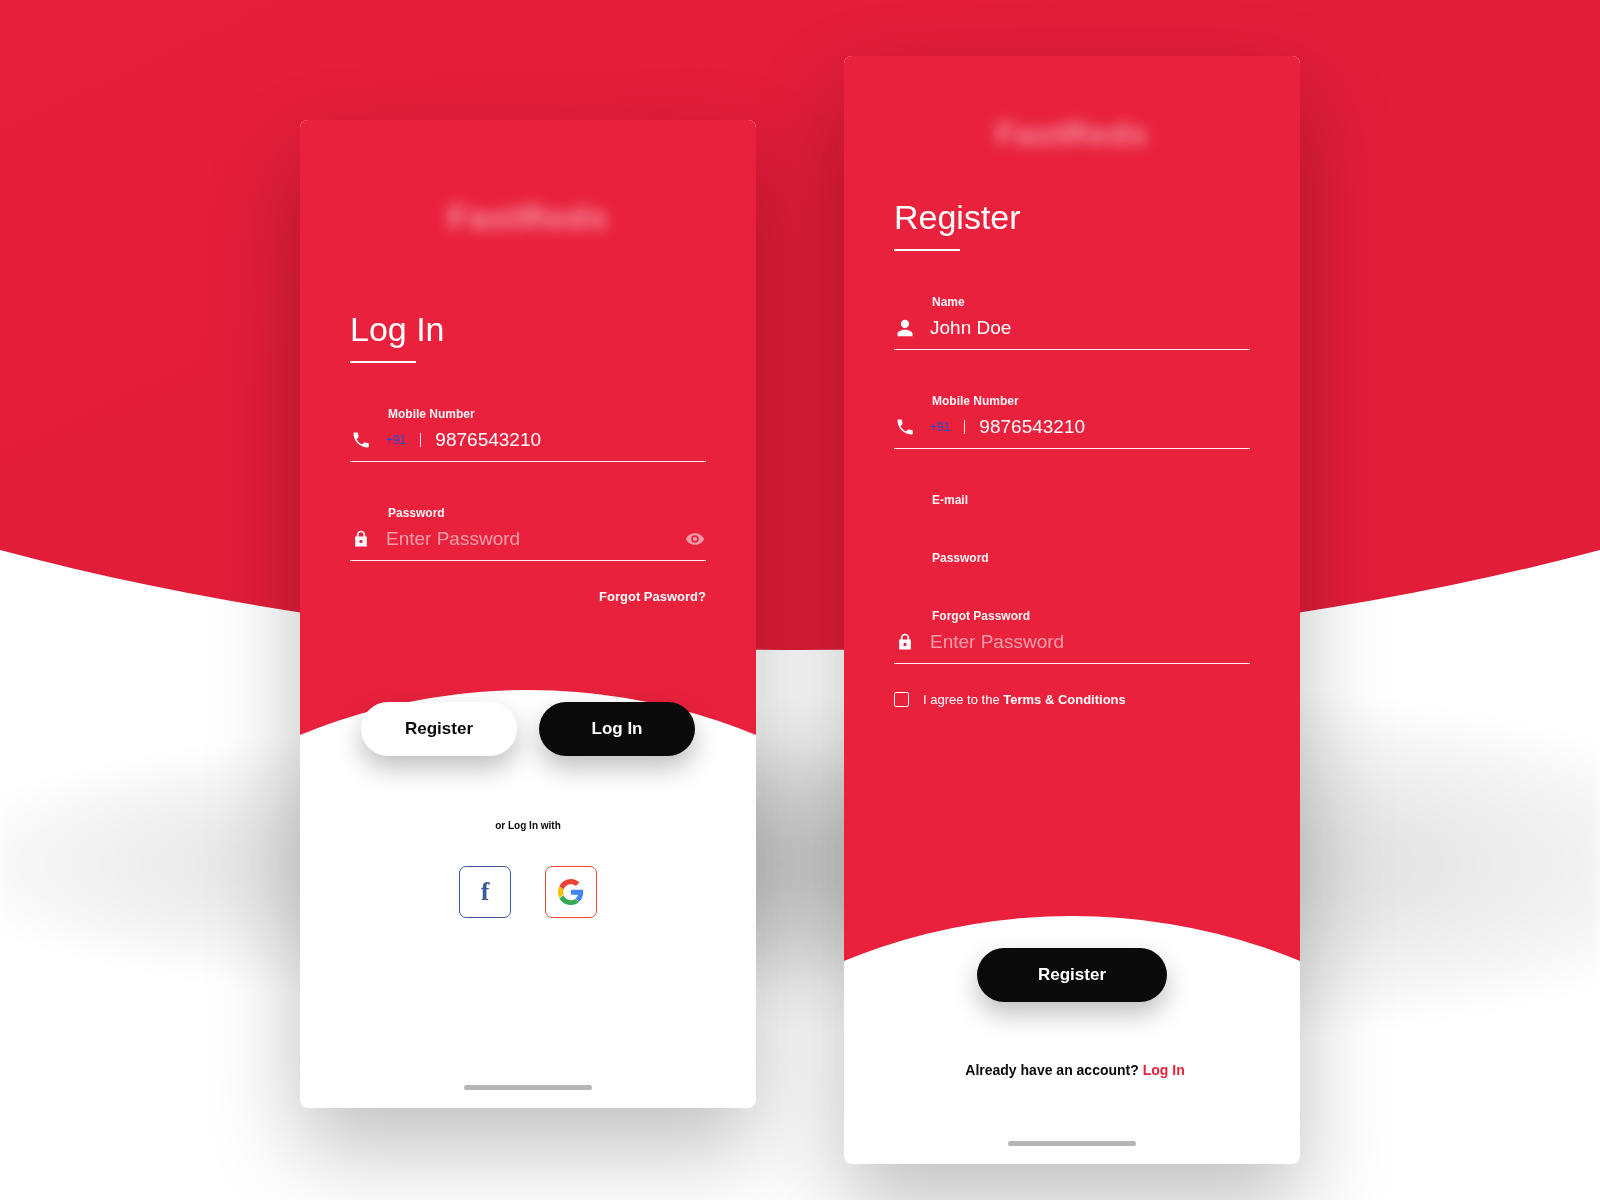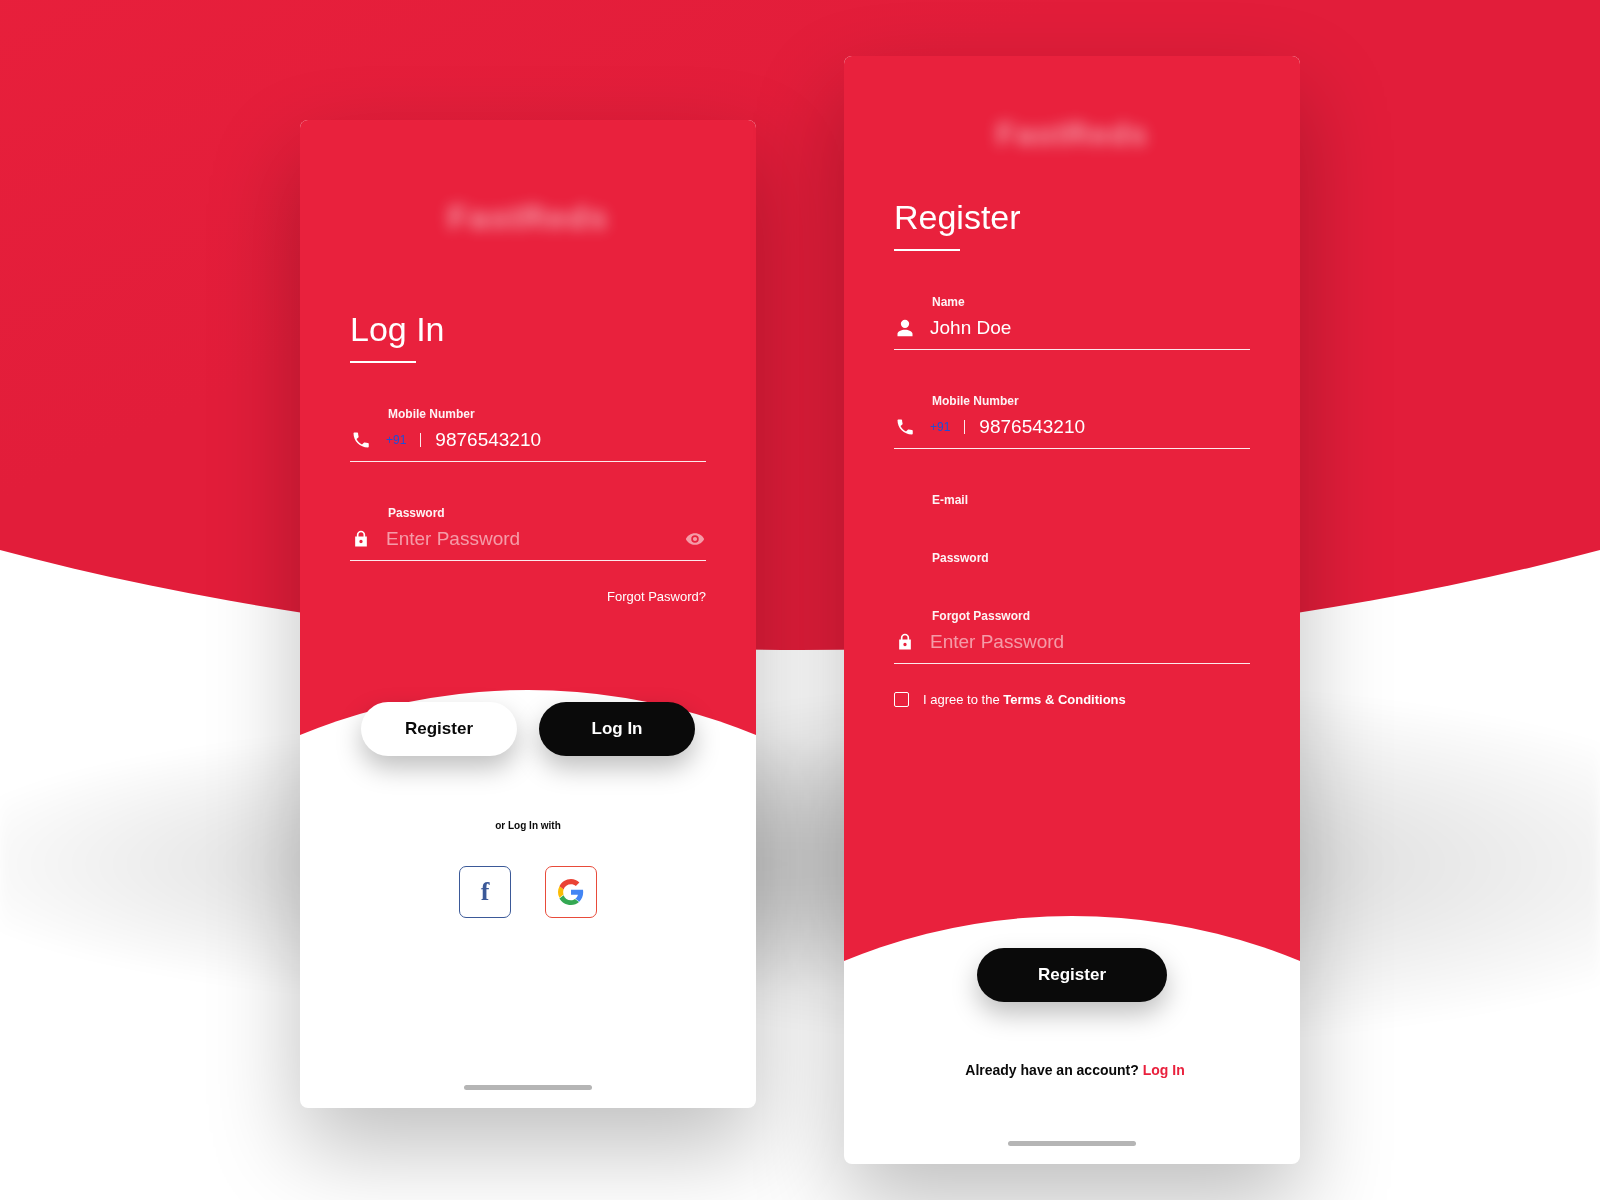--- a/index.html
+++ b/index.html
@@ -139,21 +139,21 @@
     width: 22px; height: 22px;
     display:flex;align-items:center;justify-content:center;
     opacity:0.55;
     cursor: pointer;
   }
   .eye svg{width:20px;height:20px;fill:#fff;}
 
   .forgot {
     text-align: right;
     font-size: 13px;
-    font-weight: 400;
+    font-weight: 700;
     margin-top: 6px;
   }
 
   .btn-row {
     position: absolute;
     left: 0; right: 0;
     display: flex;
     justify-content: center;
     gap: 22px;
     z-index: 10;

